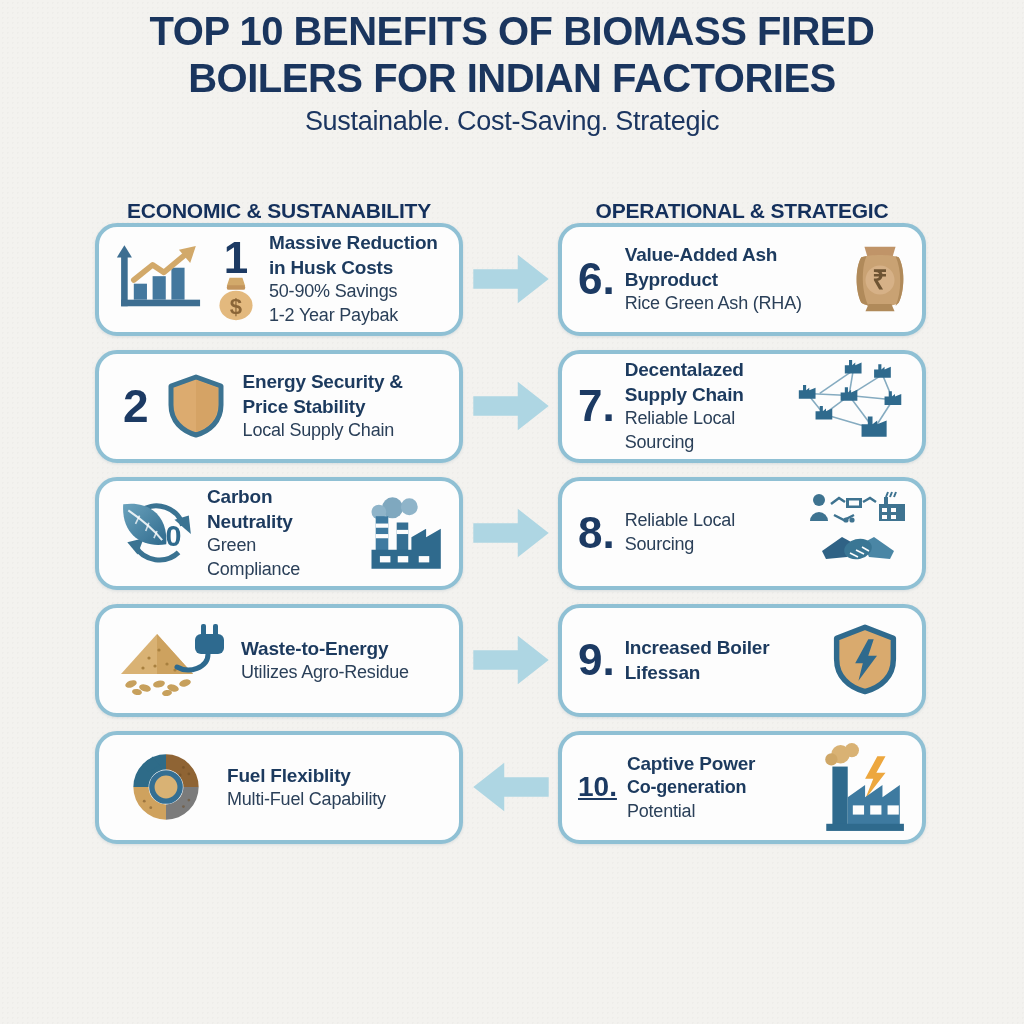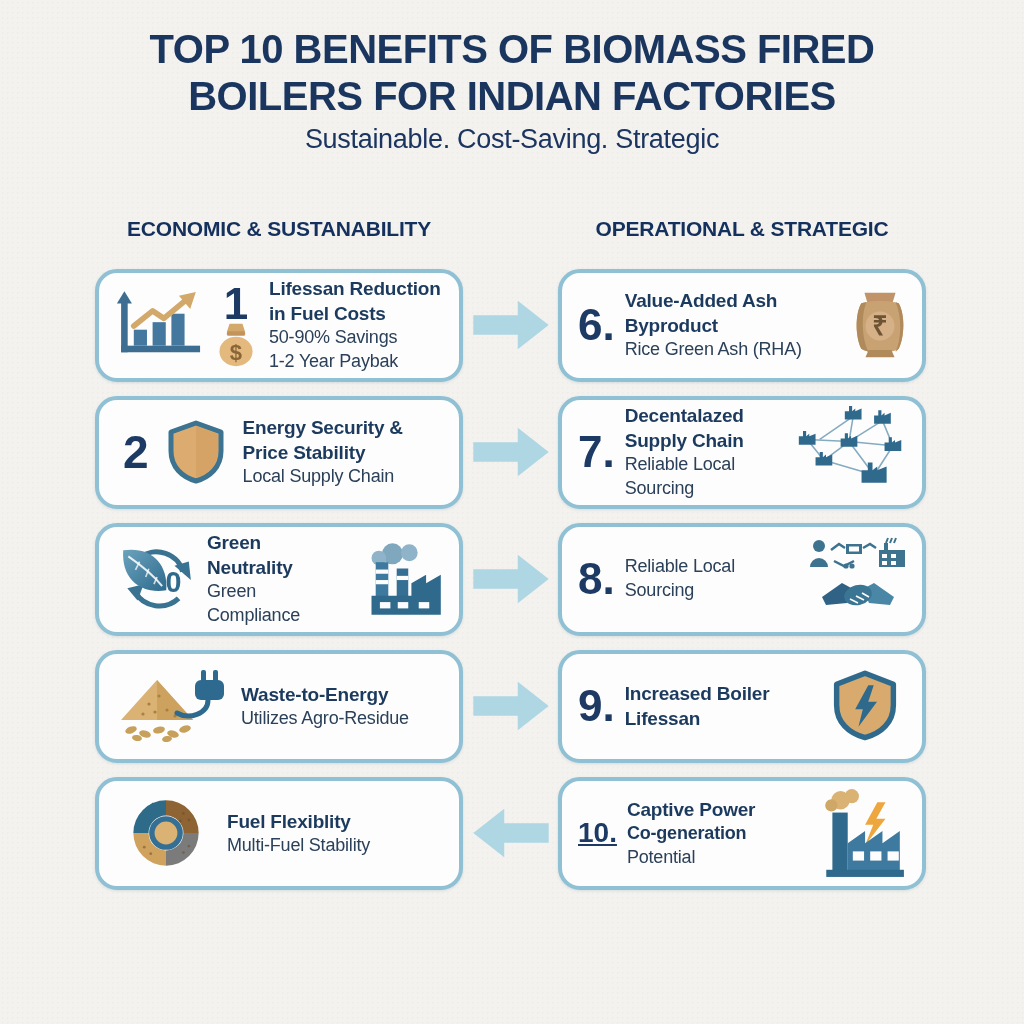--- a/index.html
+++ b/index.html
@@ -5,32 +5,32 @@
   * { margin:0; padding:0; box-sizing:border-box; }
   html,body { width:1024px; height:1024px; }
   body {
     font-family:"Liberation Sans", sans-serif;
     background-color:#f3f2ef;
     background-image: radial-gradient(rgba(60,60,60,0.025) 1px, transparent 1px);
     background-size:5px 5px;
     color:#1a355e;
     overflow:hidden;
   }
-  .page { width:1024px; height:1024px; padding-top:26px; }
+  .page { width:1024px; height:1024px; padding-top:8px; }
   .title {
     text-align:center; font-weight:bold; font-size:40px; line-height:1.17;
     letter-spacing:-0.5px; color:#1a355e;
   }
   .subtitle {
     text-align:center; font-size:27px; font-weight:500; color:#1b3560;
     margin-top:4px; letter-spacing:-0.3px;
   }
   .head-grid {
     display:grid; grid-template-columns:368px 95px 368px;
-    margin:62px 0 28px 95px;
+    margin:62px 0 0 95px;
   }
   .col-header {
     text-align:center; font-weight:bold; font-size:21px; color:#14305c;
     letter-spacing:-0.2px; align-self:end;
   }
   .board {
     display:grid; grid-template-columns:368px 95px 368px;
     grid-auto-rows:113px; row-gap:14px; margin-left:95px;
   }
   .card {
@@ -87,21 +87,21 @@
       <div class="chart-num-col">
         <div class="num">1</div>
         <svg width="46" height="46" viewBox="0 0 48 50" style="margin-top:-4px;">
           <polygon points="17,2 31,2 34,11 14,11" fill="#d2a96a"></polygon>
           <rect x="14" y="10" width="20" height="5" rx="2" fill="#c2945c"></rect>
           <ellipse cx="24" cy="32" rx="18" ry="16" fill="#e3b97e"></ellipse>
           <text x="24" y="41" text-anchor="middle" font-size="24" font-weight="bold" fill="#8a6537">$</text>
         </svg>
       </div>
       <div class="txt">
-        <div class="t">Lifessan Reduction in Fuel Costs</div>
+        <div class="t">Massive Reduction in Husk Costs</div>
         <div class="s">50-90% Savings</div>
         <div class="s">1-2 Year Paybak</div>
       </div>
     </div>
 
     <div class="arrow-cell">
       <svg width="80" height="58" viewBox="0 0 82 60">
           <polygon points="2,20 48,20 48,5 80,30 48,55 48,40 2,40" fill="#aed6e3"></polygon>
         </svg>
     </div>
@@ -189,21 +189,21 @@
         <path d="M24,12 A26,24 0 0 1 66,26" stroke="#3a7392" stroke-width="5" fill="none"></path>
         <polygon points="74,34 58,20 72,16" fill="#3a7392"></polygon>
         <path d="M62,52 A26,24 0 0 1 20,46" stroke="#3a7392" stroke-width="5" fill="none"></path>
         <polygon points="12,42 28,38 22,54" fill="#3a7392"></polygon>
         <path d="M8,5 C34,1 52,17 50,44 C26,48 6,34 8,5 Z" fill="url(#leafg)"></path>
         <path d="M13,11 C26,20 38,30 46,40" stroke="#ffffff" stroke-width="2" fill="none" opacity="0.85"></path>
         <path d="M24,16 L20,24 M33,23 L30,31 M41,31 L38,38" stroke="#ffffff" stroke-width="1.6" opacity="0.75"></path>
         <text x="57" y="46" text-anchor="middle" font-size="28" font-weight="bold" fill="#2f6a8d">0</text>
       </svg>
       <div class="txt">
-        <div class="t">Green Neutrality</div>
+        <div class="t">Carbon Neutrality</div>
         <div class="s">Green Compliance</div>
       </div>
       <svg class="icon-right" width="84" height="76" viewBox="0 0 80 72">
         <circle cx="30" cy="12" r="10" fill="#7fa8bf"></circle>
         <circle cx="46" cy="11" r="8" fill="#8fb4c9"></circle>
         <circle cx="17" cy="16" r="7" fill="#8fb4c9"></circle>
         <rect x="14" y="20" width="12" height="35" fill="#3e7aa0"></rect>
         <rect x="14" y="27" width="12" height="4" fill="#fdfdfd"></rect>
         <rect x="14" y="37" width="12" height="4" fill="#fdfdfd"></rect>
         <rect x="34" y="26" width="11" height="29" fill="#356f93"></rect>
@@ -310,21 +310,21 @@
             <circle cx="55" cy="22" r="1.3"></circle>
             <circle cx="47" cy="23" r="1.3"></circle>
           <circle cx="50" cy="52" r="1.3"></circle>
             <circle cx="55" cy="46" r="1.3"></circle>
           <circle cx="14" cy="47" r="1.3"></circle>
             <circle cx="20" cy="53" r="1.3"></circle>
         </g>
       </svg>
       <div class="txt">
         <div class="t">Fuel Flexiblity</div>
-        <div class="s">Multi-Fuel Stability</div>
+        <div class="s">Multi-Fuel Capability</div>
       </div>
     </div>
 
     <div class="arrow-cell flip">
       <svg width="80" height="58" viewBox="0 0 82 60">
           <polygon points="2,20 48,20 48,5 80,30 48,55 48,40 2,40" fill="#aed6e3"></polygon>
         </svg>
     </div>
 
     <div class="card">

